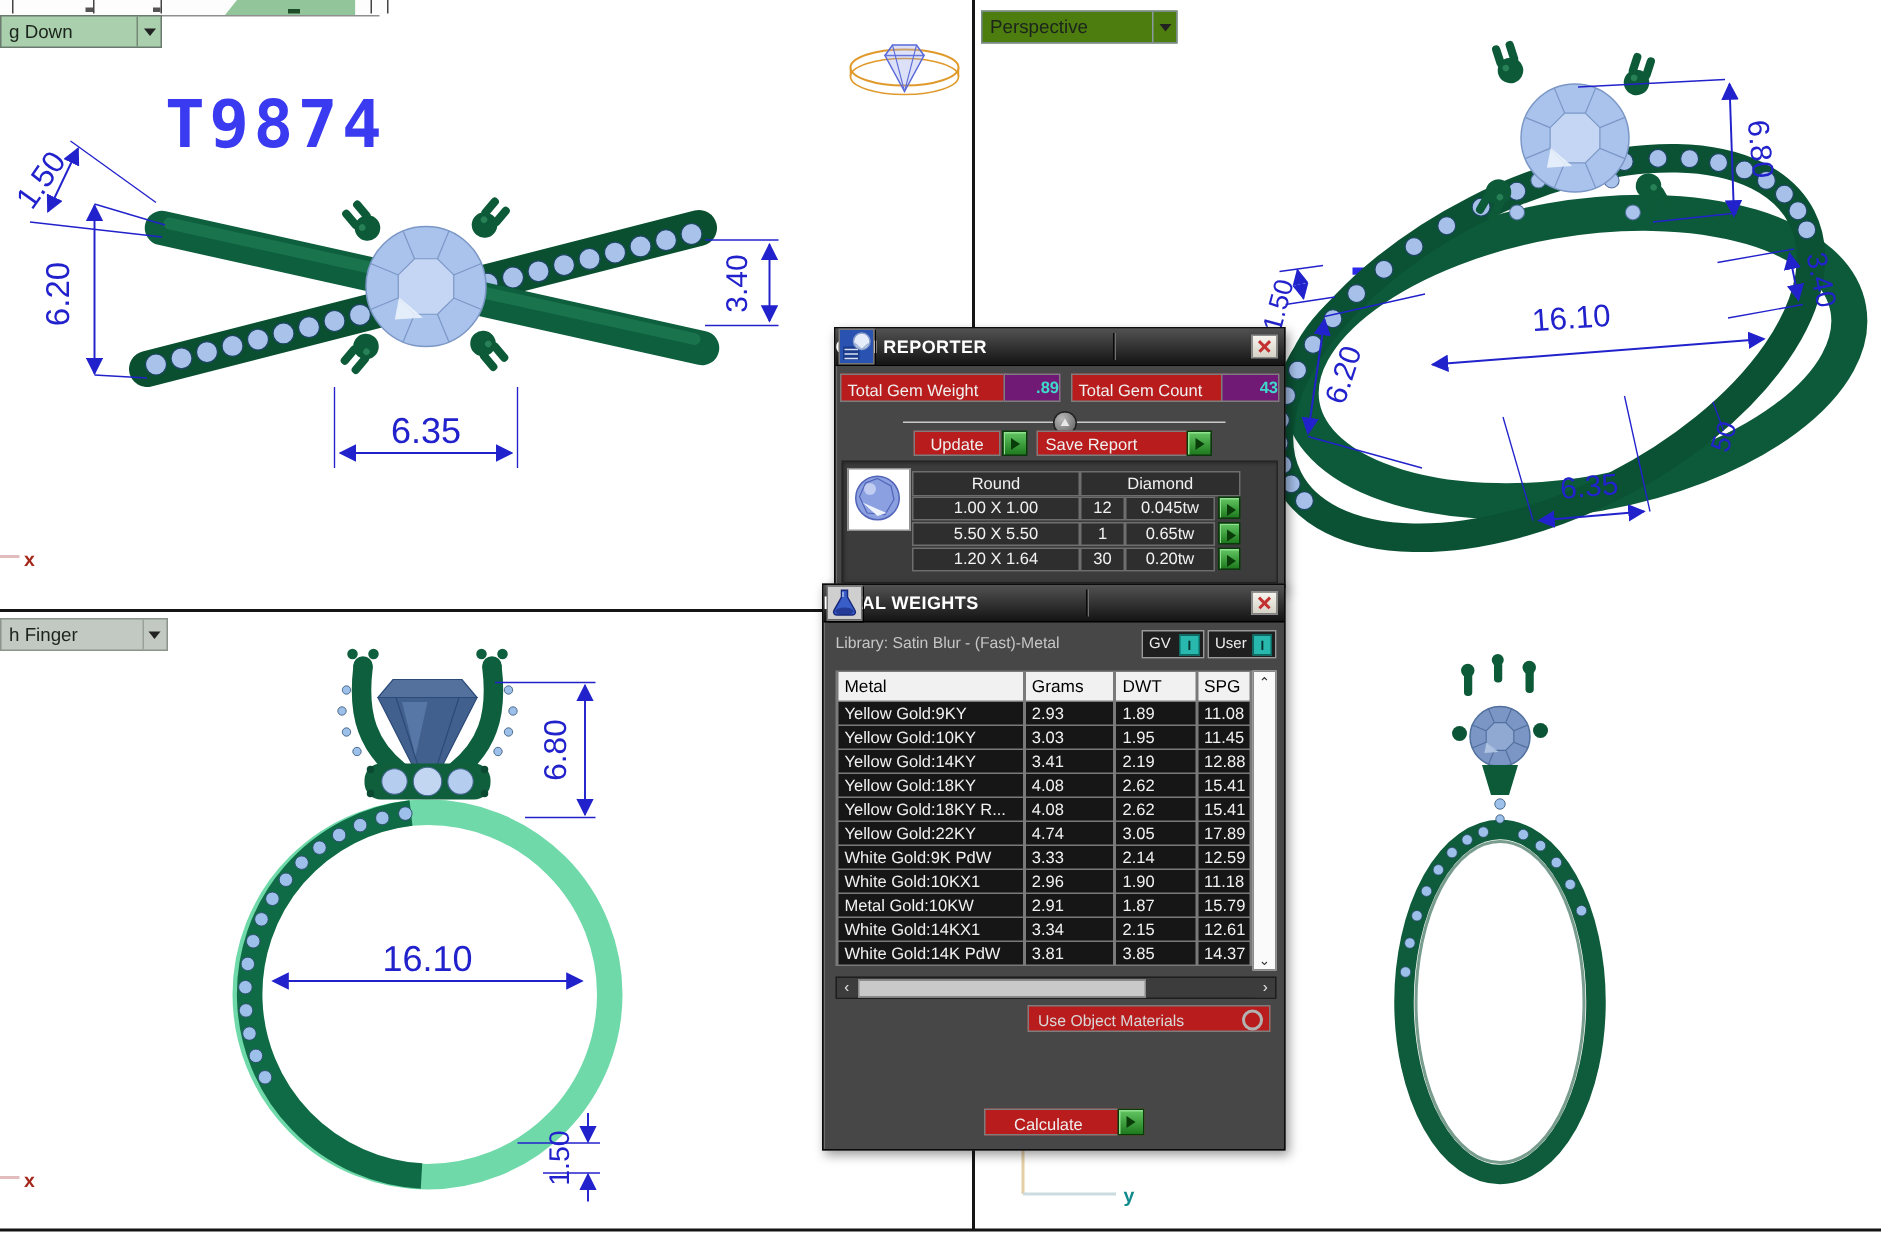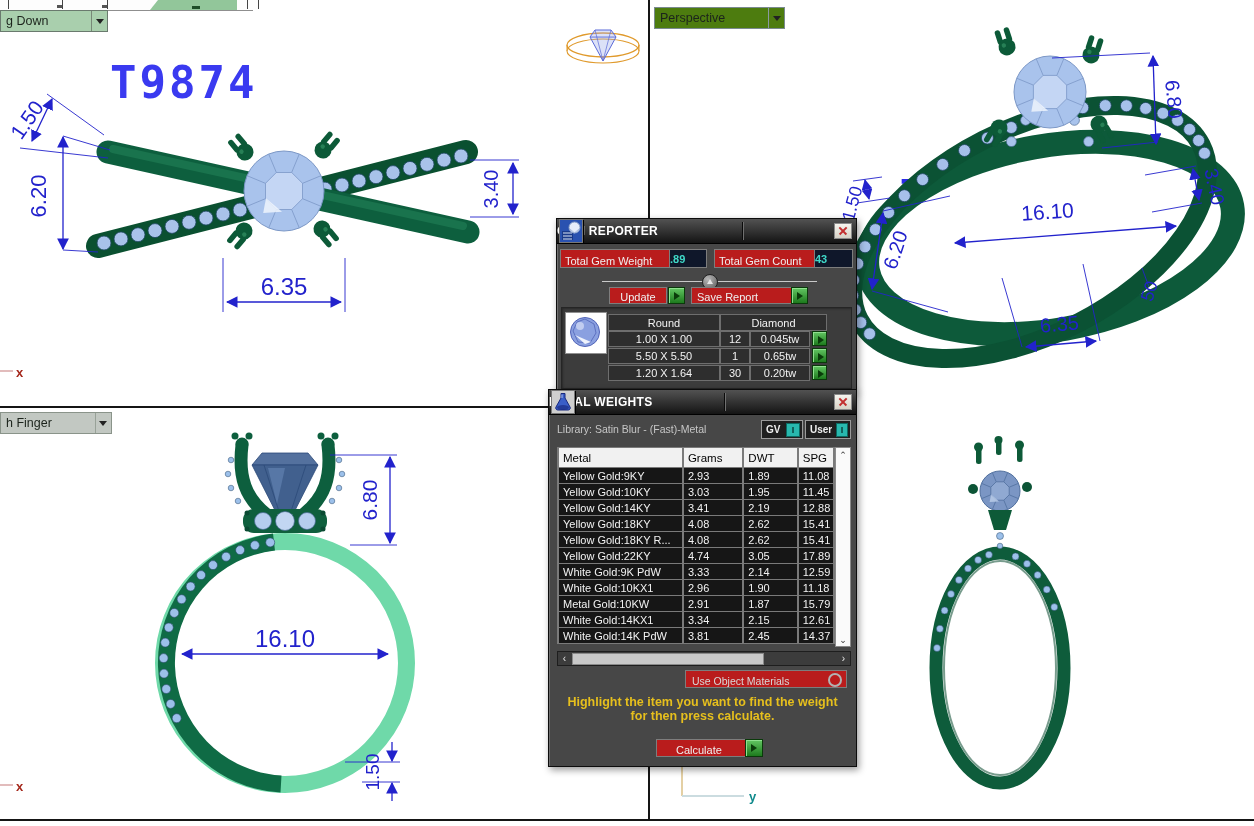--- a/index.html
+++ b/index.html
@@ -25,38 +25,38 @@
   .panel{position:absolute;background:#474747;border:1px solid #0c0c0c;box-shadow:2px 3px 7px rgba(0,0,0,.4), inset 1px 1px 0 #6e6e6e;z-index:10;}
   .titlebar{height:24px;background:linear-gradient(#525252,#141414);border-bottom:1px solid #000;display:flex;align-items:center;position:relative;}
   .ticon{width:22px;height:22px;margin:0 5px 0 2px;border:1px solid #777;box-shadow:1px 1px 0 #000;}
   .title{color:#fff;font-weight:bold;font-size:12px;letter-spacing:.3px;}
   .groove{position:absolute;top:3px;bottom:3px;width:0;border-left:1px solid #0a0a0a;border-right:1px solid #707070;}
   .closebtn{position:absolute;right:4px;top:4px;width:16px;height:14px;background:linear-gradient(#f6f4ee,#d6d2c6);border:1px solid #8a8a8a;cursor:default;}
   .closebtn::before,.closebtn::after{content:"";position:absolute;left:3px;right:3px;top:5.5px;height:1.6px;background:#c23030;}
   .closebtn::before{transform:rotate(45deg);} .closebtn::after{transform:rotate(-45deg);}
 
   .dkfield{position:absolute;background:#b91c1c;border:1px solid #7d7d7d;color:#efefef;font-size:11px;display:flex;align-items:flex-end;}
-  .valbox{position:absolute;background:#0f172a;border:1px solid #7d7d7d;color:#3fd9c9;font-size:11px;font-weight:bold;display:flex;align-items:center;justify-content:flex-start;}
+  .valbox{position:absolute;background:#701a75;border:1px solid #7d7d7d;color:#3fd9c9;font-size:11px;font-weight:bold;display:flex;align-items:center;justify-content:flex-end;}
   .greenbtn{position:absolute;width:15px;height:15px;background:linear-gradient(#63c763,#1d7a1d);border:1px solid #0a3a0a;box-shadow:inset 1px 1px 0 #8fe08f;}
   .greenbtn::before{content:"";position:absolute;left:5px;top:3.5px;width:0;height:0;border-top:4px solid transparent;border-bottom:4px solid transparent;border-left:6px solid #0a3c0a;}
 
   
   .sliderline{position:absolute;height:1px;background:#c9c9c9;}
   .sliderhandle{position:absolute;width:14px;height:14px;border-radius:50%;background:radial-gradient(circle at 35% 30%,#b9b9b9,#5a5a5a);border:1px solid #222;}
   .sliderhandle::before{content:"";position:absolute;left:3.5px;top:4px;width:0;height:0;border-left:3.5px solid transparent;border-right:3.5px solid transparent;border-bottom:5px solid #e8e8e8;}
 
   
   .inset{position:absolute;background:#3c3c3c;border:1px solid #252525;box-shadow:inset 1px 1px 2px #2a2a2a;}
   .gcell{position:absolute;background:#2e2e2e;border:1px solid #6e6e6e;color:#f2f2f2;font-size:11px;display:flex;align-items:center;justify-content:center;white-space:nowrap;overflow:hidden;}
   .thumb{position:absolute;background:#fff;border:1px solid #909090;}
 
   
   .libtext{position:absolute;color:#c6c6c6;font-size:10.5px;}
   .togglebtn{position:absolute;height:17px;background:#1f1f1f;border:1px solid #9a9a9a;color:#eee;font-size:10px;display:flex;align-items:center;}
-  .togglebtn .cap{padding:0 4px;flex:1;font-weight:bold;}
+  .togglebtn .cap{padding:0 4px;flex:1;}
   .tealblock{width:12px;height:12px;margin-right:2px;background:#28b8ae;border:1px solid #0c6a62;color:#06332f;font-size:9px;font-weight:bold;display:flex;align-items:center;justify-content:center;}
   table.mw{position:absolute;border-collapse:separate;border-spacing:2px 1px;background:#7a7a7a;table-layout:fixed;}
   table.mw th{background:#f1f1f1;color:#000;font-weight:normal;font-size:11.5px;text-align:left;padding:2px 4px;height:15px;white-space:nowrap;overflow:hidden;}
   table.mw td{background:#161616;color:#f2f2f2;font-size:11px;padding:1px 4px;height:13px;white-space:nowrap;overflow:hidden;}
   .vscroll{position:absolute;width:14px;background:#fafafa;border:1px solid #8a8a8a;}
   .vscroll .ar{position:absolute;left:0;right:0;height:13px;color:#333;font-size:9px;display:flex;align-items:center;justify-content:center;}
   .hscroll{position:absolute;height:13px;background:#3c3c3c;border:1px solid #1e1e1e;}
   .hscroll .box{position:absolute;top:0;width:13px;height:100%;background:#3c3c3c;color:#e8e8e8;font-size:10px;display:flex;align-items:center;justify-content:center;}
   .hscroll .thumbh{position:absolute;left:14px;top:1px;height:10px;width:190px;background:#c9c9c9;border:1px solid #8a8a8a;}
   .radio{width:10px;height:10px;border:2px solid #b2b2b2;border-radius:50%;margin-right:4px;}
@@ -653,44 +653,40 @@
             </tr>
           <tr>
               <td>White Gold:14KX1</td>
               <td>3.34</td>
               <td>2.15</td>
               <td>12.61</td>
             </tr>
           <tr>
               <td>White Gold:14K PdW</td>
               <td>3.81</td>
-              <td>2.45</td>
+              <td>3.85</td>
               <td>14.37</td>
             </tr>
         </tbody>
       </table>
       <div class="vscroll" style="left:286px;top:32px;height:198px">
         <div class="ar" style="top:0">⌃</div>
         <div class="ar" style="bottom:0">⌄</div>
       </div>
       <div class="hscroll" style="left:8px;top:236px;width:292px">
         <div class="box" style="left:0">‹</div>
         <div class="thumbh"></div>
         <div class="box" style="right:0">›</div>
       </div>
 
       <div class="dkfield" style="left:136px;top:255px;width:154px;height:16px;padding-left:6px;color:#d8d8d8;font-size:10.5px">
         <span style="flex:1">Use Object Materials</span>
         <span class="radio"></span>
       </div>
 
-      <div class="hint" style="top:281px">
-        <div>Highlight the item you want to find the weight</div>
-        <div>for then press calculate.</div>
-      </div>
 
       <div class="dkfield" style="left:107px;top:324px;width:86px;height:16px;padding-left:19px">
           <span>Calculate</span>
         </div>
       <div class="greenbtn" style="left:196px;top:324px;width:16px;height:16px"></div>
     </div>
   </div>
 
 </div>
 

